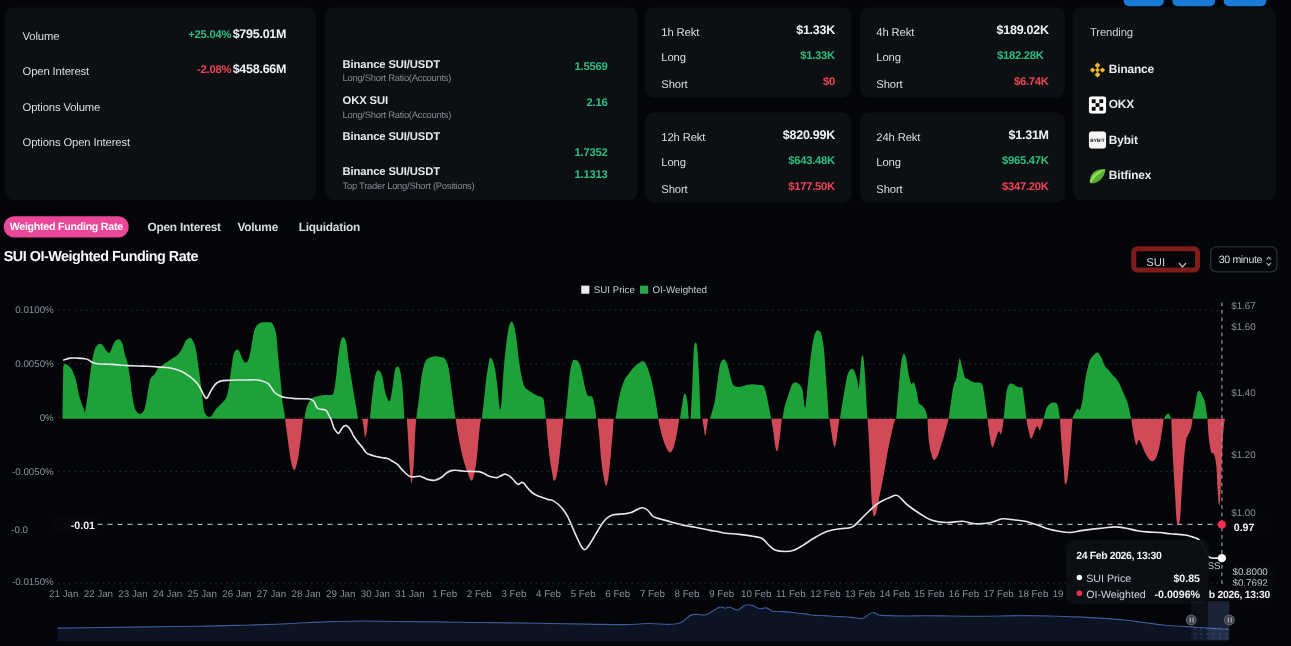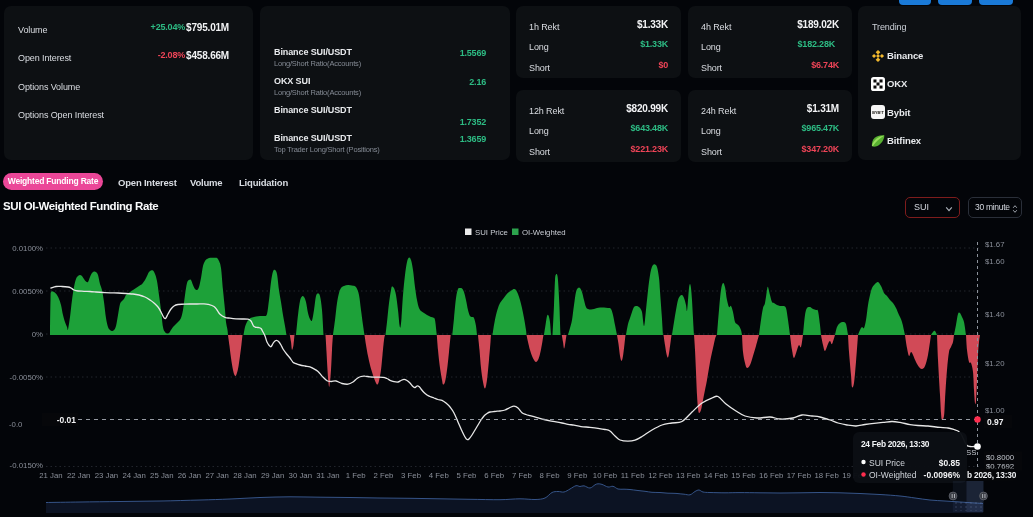--- a/index.html
+++ b/index.html
@@ -30,33 +30,33 @@
   <div class="row" style="top:101px;"><span class="lbl">Options Open Interest</span></div>
   <div class="row" style="top:72.5px;"><span class="lbl">Options Volume</span></div>
 </div>
 
 <div class="panel" style="left:260px;top:6px;width:250px;height:154px;">
   <div class="row" style="top:38px;"><span class="ttl">Binance SUI/USDT</span><span class="grn abs" style="right:12px;top:4px;">1.5569</span></div>
   <div class="row" style="top:49px;"><span class="sub">Long/Short Ratio(Accounts)</span></div>
   <div class="row" style="top:66.7px;"><span class="ttl">OKX SUI</span><span class="grn abs" style="right:12px;top:4px;">2.16</span></div>
   <div class="row" style="top:77.6px;"><span class="sub">Long/Short Ratio(Accounts)</span></div>
   <div class="row" style="top:95.7px;"><span class="ttl">Binance SUI/USDT</span><span class="grn abs" style="right:12px;top:4px;margin-top:11px;">1.7352</span></div>
-  <div class="row" style="top:123.7px;"><span class="ttl">Binance SUI/USDT</span><span class="grn abs" style="right:12px;top:4px;">1.3659</span></div>
+  <div class="row" style="top:123.7px;"><span class="ttl">Binance SUI/USDT</span><span class="grn abs" style="right:12px;top:4px;">1.1313</span></div>
   <div class="row" style="top:134.5px;"><span class="sub">Top Trader Long/Short (Positions)</span></div>
 </div>
 
 <div class="panel" style="left:516px;top:6px;width:165px;height:72px;">
   <div class="row" style="top:13px;left:13px;right:13px;"><span class="lbl">1h Rekt</span><span class="val abs" style="right:0;top:0;">$1.33K</span></div>
   <div class="row" style="top:33.3px;left:13px;right:13px;"><span class="lbl">Long</span><span class="grn abs" style="right:0;top:0;">$1.33K</span></div>
   <div class="row" style="top:53.5px;left:13px;right:13px;"><span class="lbl">Short</span><span class="red abs" style="right:0;top:0;">$0</span></div>
 </div>
 <div class="panel" style="left:516px;top:90px;width:165px;height:72px;">
   <div class="row" style="top:13px;left:13px;right:13px;"><span class="lbl">12h Rekt</span><span class="val abs" style="right:0;top:0;padding-left:20px;">$820.99K</span></div>
   <div class="row" style="top:33.3px;left:13px;right:13px;"><span class="lbl">Long</span><span class="grn abs" style="right:0;top:0;">$643.48K</span></div>
-  <div class="row" style="top:53.5px;left:13px;right:13px;"><span class="lbl">Short</span><span class="red abs" style="right:0;top:0;">$221.23K</span></div>
+  <div class="row" style="top:53.5px;left:13px;right:13px;"><span class="lbl">Short</span><span class="red abs" style="right:0;top:0;">$177.50K</span></div>
 </div>
 <div class="panel" style="left:688px;top:6px;width:164px;height:72px;">
   <div class="row" style="top:13px;left:13px;right:13px;"><span class="lbl">4h Rekt</span><span class="val abs" style="right:0;top:0;">$189.02K</span></div>
   <div class="row" style="top:33.3px;left:13px;right:13px;"><span class="lbl">Long</span><span class="grn abs" style="right:4px;top:0;">$182.28K</span></div>
   <div class="row" style="top:53.5px;left:13px;right:13px;"><span class="lbl">Short</span><span class="red abs" style="right:0;top:0;">$6.74K</span></div>
 </div>
 <div class="panel" style="left:688px;top:90px;width:164px;height:72px;">
   <div class="row" style="top:13px;left:13px;right:13px;"><span class="lbl">24h Rekt</span><span class="val abs" style="right:0;top:0;">$1.31M</span></div>
   <div class="row" style="top:33.3px;left:13px;right:13px;"><span class="lbl">Long</span><span class="grn abs" style="right:0;top:0;">$965.47K</span></div>
   <div class="row" style="top:53.5px;left:13px;right:13px;"><span class="lbl">Short</span><span class="red abs" style="right:0;top:0;">$347.20K</span></div>
@@ -103,21 +103,21 @@
   <div class="abs ttl" style="left:29px;top:129px;font-size:9.5px;">Bitfinex</div>
 </div>
 
 <div class="abs" style="left:3px;top:172.5px;width:100px;height:17px;background:#ec4899;border-radius:8.5px;text-align:center;line-height:17px;color:#fff;font-size:8.5px;font-weight:bold;white-space:nowrap;letter-spacing:-0.2px;">Weighted Funding Rate</div>
 <div class="tab" style="left:118px;">Open Interest</div>
 <div class="tab" style="left:190px;">Volume</div>
 <div class="tab" style="left:239px;">Liquidation</div>
 
 <div class="abs" style="left:3px;top:200px;font-size:11.5px;font-weight:bold;color:#fbfcfd;letter-spacing:-0.4px;">SUI OI-Weighted Funding Rate</div>
 
-<div class="abs" style="left:905px;top:197px;width:55px;height:21px;border:1px solid #7f1d1d;border-radius:5px;color:#d5d9e0;font-size:9px;line-height:19px;padding-left:8px;">SUI<svg width="8" height="8" style="position:absolute;right:6px;top:6.5px;" viewBox="0 0 10 10">
+<div class="abs" style="left:905px;top:197px;width:55px;height:21px;border:4px solid #7f1d1d;border-radius:5px;color:#d5d9e0;font-size:9px;line-height:19px;padding-left:8px;">SUI<svg width="8" height="8" style="position:absolute;right:6px;top:6.5px;" viewBox="0 0 10 10">
       <path d="M1.5 3 L5 7 L8.5 3" fill="none" stroke="#aeb3bc" stroke-width="1.4"></path>
     </svg></div>
 <div class="abs" style="left:968px;top:197px;width:54px;height:21px;border:1px solid #2b303a;border-radius:5px;color:#d5d9e0;font-size:8.5px;line-height:19px;padding-left:6px;letter-spacing:-0.3px;">30 minute<svg width="6" height="10" style="position:absolute;right:3.5px;top:5.5px;" viewBox="0 0 10 16">
       <path d="M2 6 L5 2.5 L8 6" fill="none" stroke="#aeb3bc" stroke-width="1.5"></path>
       <path d="M2 10 L5 13.5 L8 10" fill="none" stroke="#aeb3bc" stroke-width="1.5"></path>
     </svg></div>
 
 <svg class="abs" style="left:0;top:222px;transform:translateZ(0);will-change:transform;" width="1033" height="295" viewBox="0 0 1033 295">
   <style>
     .ax { fill:#8b909a; font-size:7.8px; font-family:"Liberation Sans",sans-serif; }

